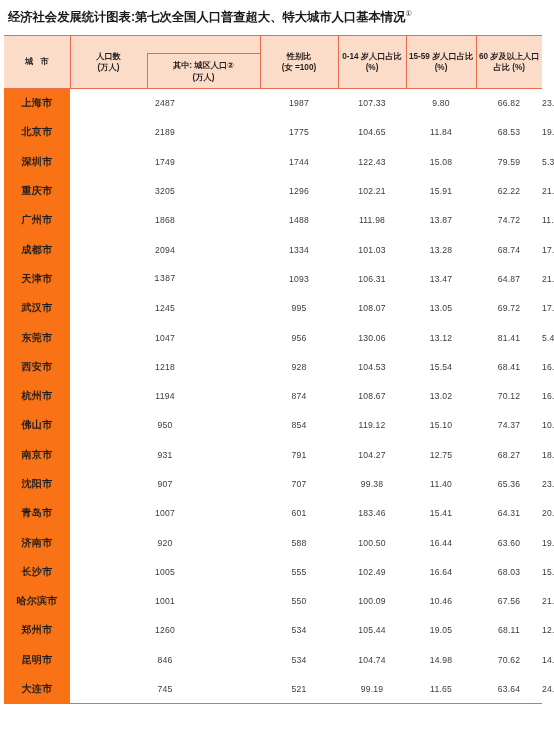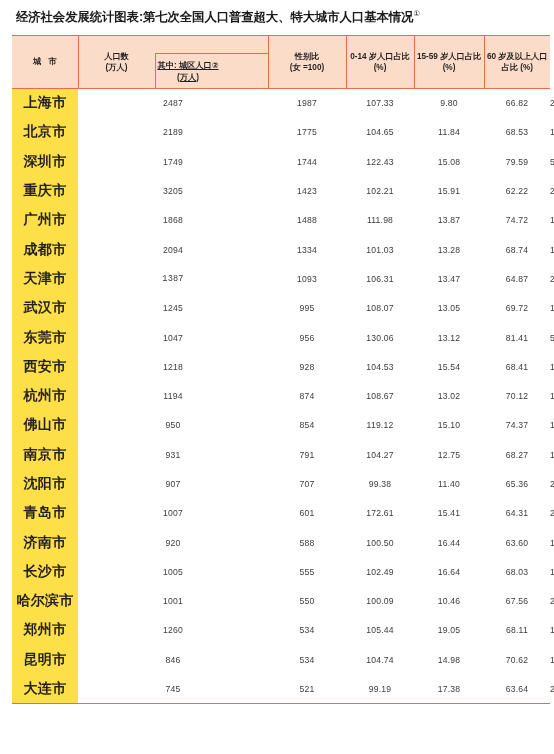--- a/index.html
+++ b/index.html
@@ -13,21 +13,21 @@
     font-family: "Liberation Sans", "DejaVu Sans", sans-serif;
     color: #231f20;
     overflow: hidden;
     position: relative;
   }
 
   .page {
     width: 554px;
     height: 754px;
     box-sizing: border-box;
-    padding: 0 12px;
+    padding: 0 4px;
     position: relative;
   }
 
   
   .title-wrap {
     padding-top: 9px;
     padding-left: 4px;
     padding-bottom: 10px;
   }
   .title {
@@ -89,47 +89,46 @@
     display: flex;
     align-items: center;
     justify-content: center;
     text-align: center;
     line-height: 1.35;
   }
   .pop-sub {
     flex: 1 1 auto;
     display: flex;
     align-items: center;
-    justify-content: flex-start;
+    justify-content: center;
     text-align: center;
     line-height: 1.35;
     border-left: 1.1px solid #ea6a4e;
     border-top: 1.1px solid #ea6a4e;
     margin-top: 17px;
     margin-bottom: -1.1px;
     padding: 0 2px;
-    text-decoration: underline;
   }
 
   .hline { display: block; }
 
   
   tbody tr { height: 29.3px; }
   td.cell {
     text-align: center;
     vertical-align: middle;
     font-size: 8.6px;
     color: #3b3b3b;
     padding: 0;
     letter-spacing: 0.2px;
   }
   td.city-cell {
-    background: #fde047;
+    background: #f97316;
     font-weight: bold;
-    font-size: 14px;
+    font-size: 10px;
     color: #231f20;
     letter-spacing: 0.3px;
   }
   tbody tr:last-child td {
     border-bottom: 1.1px solid #ea6a4e;
   }
 
   
   .footnote {
     margin-top: 7px;
@@ -222,21 +221,21 @@
           <td class="cell" style="width: 112px;">1749</td>
           <td class="cell">1744</td>
           <td class="cell">122.43</td>
           <td class="cell">15.08</td>
           <td class="cell">79.59</td>
           <td class="cell">5.33</td>
         </tr>
         <tr>
           <td class="cell city-cell">重庆市</td>
           <td class="cell" style="width: 112px;">3205</td>
-          <td class="cell">1423</td>
+          <td class="cell">1296</td>
           <td class="cell">102.21</td>
           <td class="cell">15.91</td>
           <td class="cell">62.22</td>
           <td class="cell">21.87</td>
         </tr>
         <tr>
           <td class="cell city-cell">广州市</td>
           <td class="cell" style="width: 112px;">1868</td>
           <td class="cell">1488</td>
           <td class="cell">111.98</td>
@@ -322,21 +321,21 @@
           <td class="cell">707</td>
           <td class="cell">99.38</td>
           <td class="cell">11.40</td>
           <td class="cell">65.36</td>
           <td class="cell">23.24</td>
         </tr>
         <tr>
           <td class="cell city-cell">青岛市</td>
           <td class="cell" style="width: 112px;">1007</td>
           <td class="cell">601</td>
-          <td class="cell">172.61</td>
+          <td class="cell">183.46</td>
           <td class="cell">15.41</td>
           <td class="cell">64.31</td>
           <td class="cell">20.28</td>
         </tr>
         <tr>
           <td class="cell city-cell">济南市</td>
           <td class="cell" style="width: 112px;">920</td>
           <td class="cell">588</td>
           <td class="cell">100.50</td>
           <td class="cell">16.44</td>
@@ -377,21 +376,21 @@
           <td class="cell">104.74</td>
           <td class="cell">14.98</td>
           <td class="cell">70.62</td>
           <td class="cell">14.40</td>
         </tr>
         <tr>
           <td class="cell city-cell">大连市</td>
           <td class="cell" style="width: 112px;">745</td>
           <td class="cell">521</td>
           <td class="cell">99.19</td>
-          <td class="cell">17.38</td>
+          <td class="cell">11.65</td>
           <td class="cell">63.64</td>
           <td class="cell">24.71</td>
         </tr>
       </tbody>
   </table>
 
 
 </div>
 
 </body></html>

